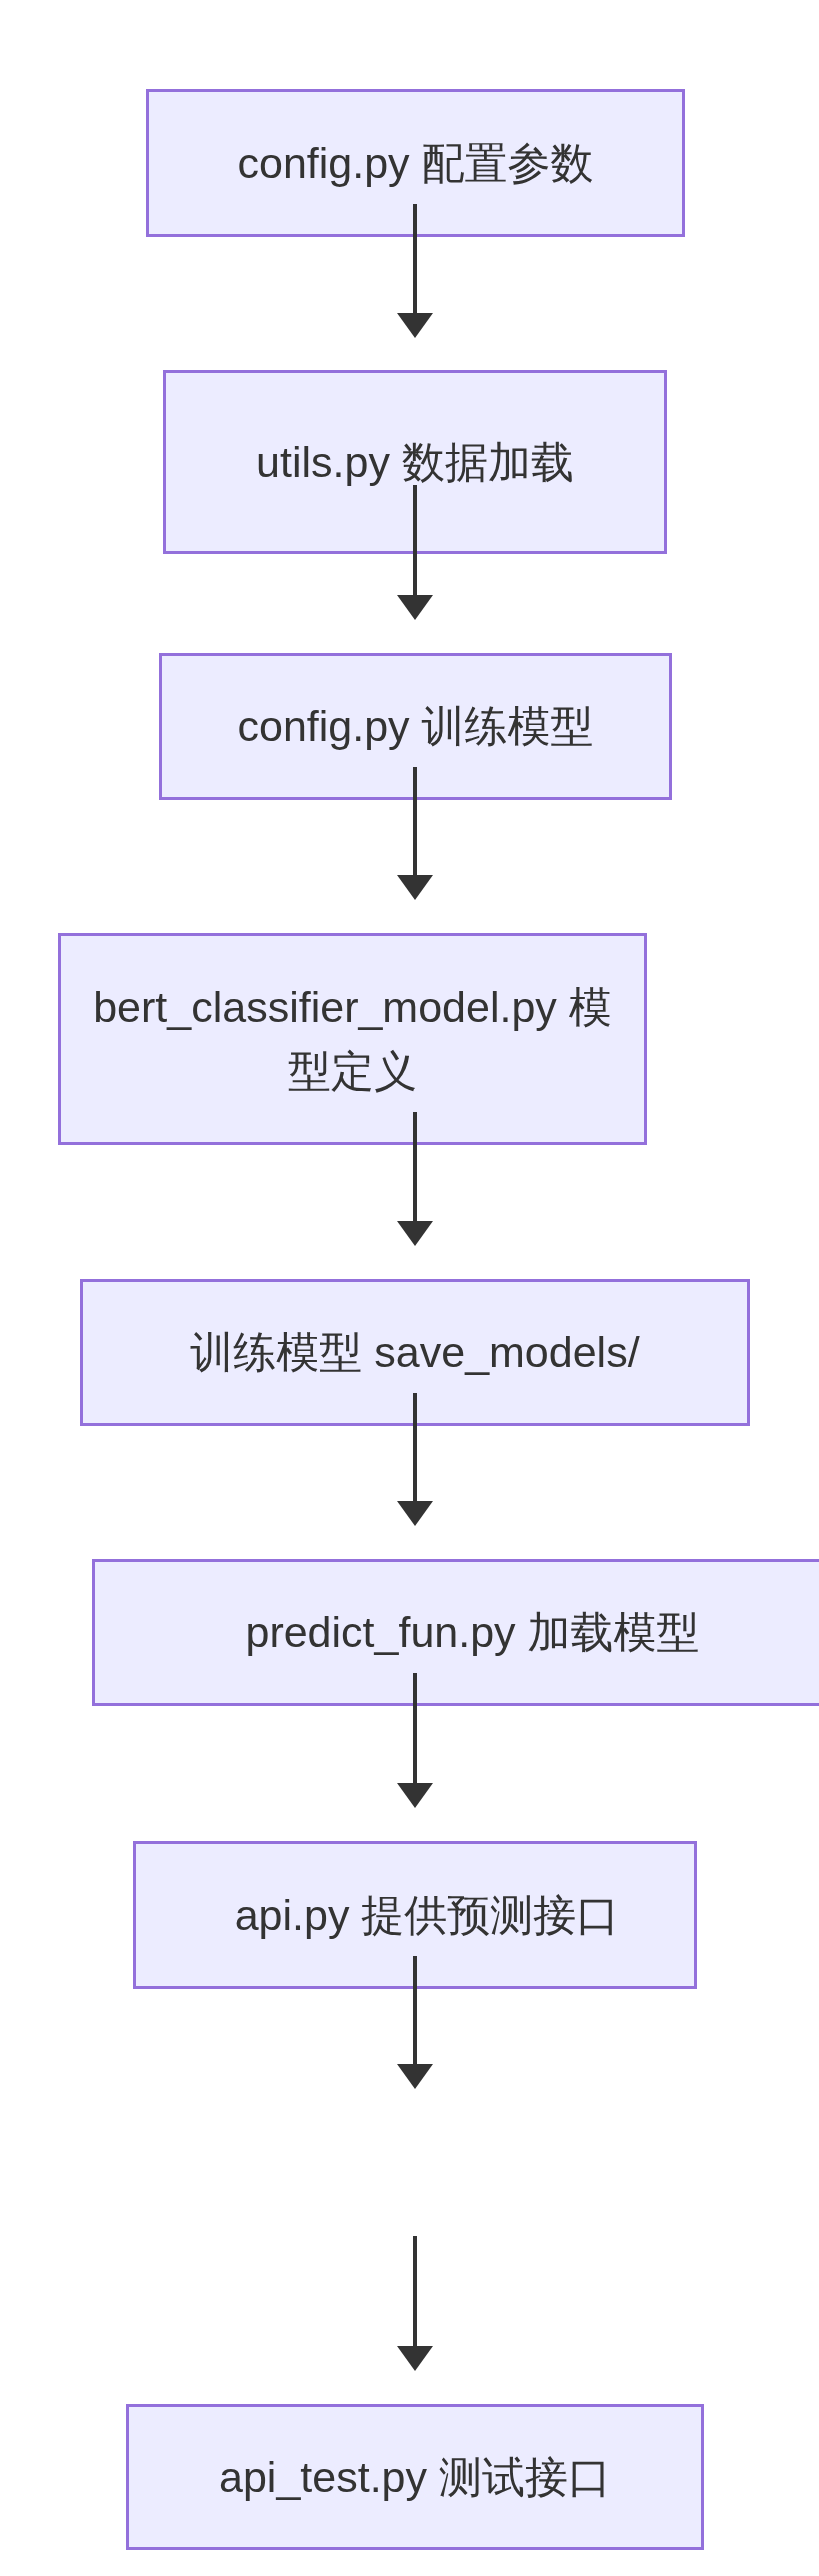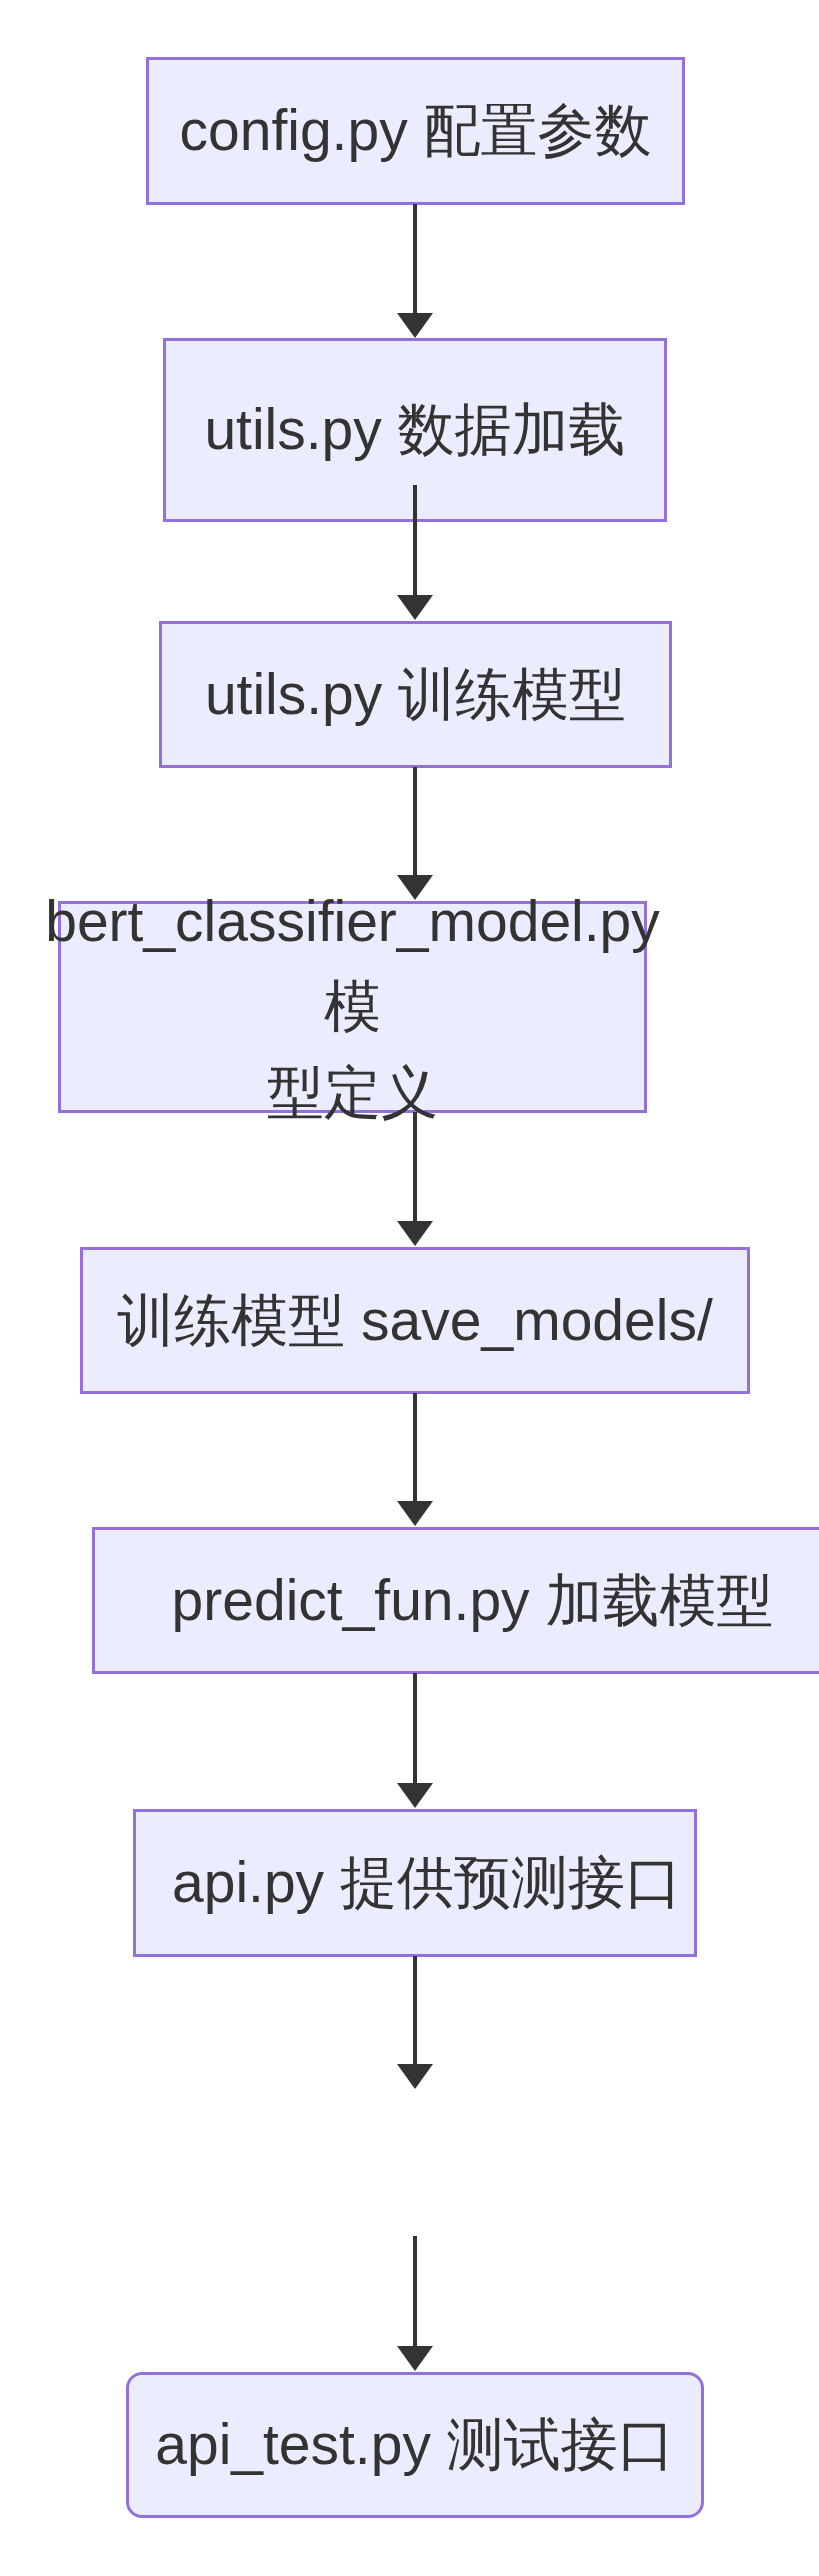--- a/index.html
+++ b/index.html
@@ -18,23 +18,24 @@
   .node {
     position: absolute;
     box-sizing: border-box;
     background: var(--node-fill, #ECECFF);
     border: 3.6px solid var(--node-border, #9370DB);
     color: var(--text-color, #333333);
     display: flex;
     align-items: center;
     justify-content: center;
     text-align: center;
-    font-size: 57px;
+    font-size: 43px;
     line-height: 1.5;
     white-space: pre-line;
+    margin-top: 32px;
   }
   .edge-line {
     position: absolute;
     width: 3.6px;
     left: 413px;
     background: var(--arrow-color, #333333);
   }
   .edge-arrowhead {
     position: absolute;
     width: 0;
@@ -46,39 +47,39 @@
   }
   
   .n0 { left: 146px; top: 57px;   width: 539px; height: 148px; }
   .n1 { left: 163px; top: 338px;  width: 504px; height: 184px; }
   .n2 { left: 159px; top: 621px;  width: 513px; height: 147px; }
   .n3 { left: 58px;  top: 901px; width: 589px; height: 212px; }
   .n4 { left: 80px;  top: 1247px; width: 670px; height: 147px; }
   .n5 { left: 92px; top: 1527px; width: 761px; height: 147px; }
   .n6 { left: 133px; top: 1809px; width: 564px; height: 148px; padding-left: 24px; }
   .n7 { left: 170px; top: 2090px; width: 490px; height: 147px; }
-  .n8 { left: 126px; top: 2372px; width: 578px; height: 146px; border-radius: 16px; }
+  .n8 { left: 126px; top: 2372px; width: 578px; height: 146px; }
   
   .e0-line { top: 204px;  height: 110px; } .e0-head { top: 313px; }
   .e1-line { top: 485px;  height: 112px; } .e1-head { top: 595px; }
   .e2-line { top: 767px;  height: 110px; } .e2-head { top: 875px; }
   .e3-line { top: 1112px; height: 111px; } .e3-head { top: 1221px; }
   .e4-line { top: 1393px; height: 110px; } .e4-head { top: 1501px; }
   .e5-line { top: 1673px; height: 112px; } .e5-head { top: 1783px; }
   .e6-line { top: 1956px; height: 110px; } .e6-head { top: 2064px; }
   .e7-line { top: 2236px; height: 112px; } .e7-head { top: 2346px; }
 </style>
 </head>
 <body>
 
 <div class="canvas">
 
   <div class="node n0">config.py 配置参数</div>
   <div class="node n1">utils.py 数据加载</div>
-  <div class="node n2">utils.py 训练模型</div>
+  <div class="node n2">config.py 训练模型</div>
   <div class="node n3">bert_classifier_model.py 模
 型定义</div>
   <div class="node n4">训练模型 save_models/</div>
   <div class="node n5">predict_fun.py 加载模型</div>
   <div class="node n6">api.py 提供预测接口</div>
   <div class="node n8">api_test.py 测试接口</div>
 
   <div class="edge-line e0-line"></div>
   <div class="edge-arrowhead e0-head"></div>
 

